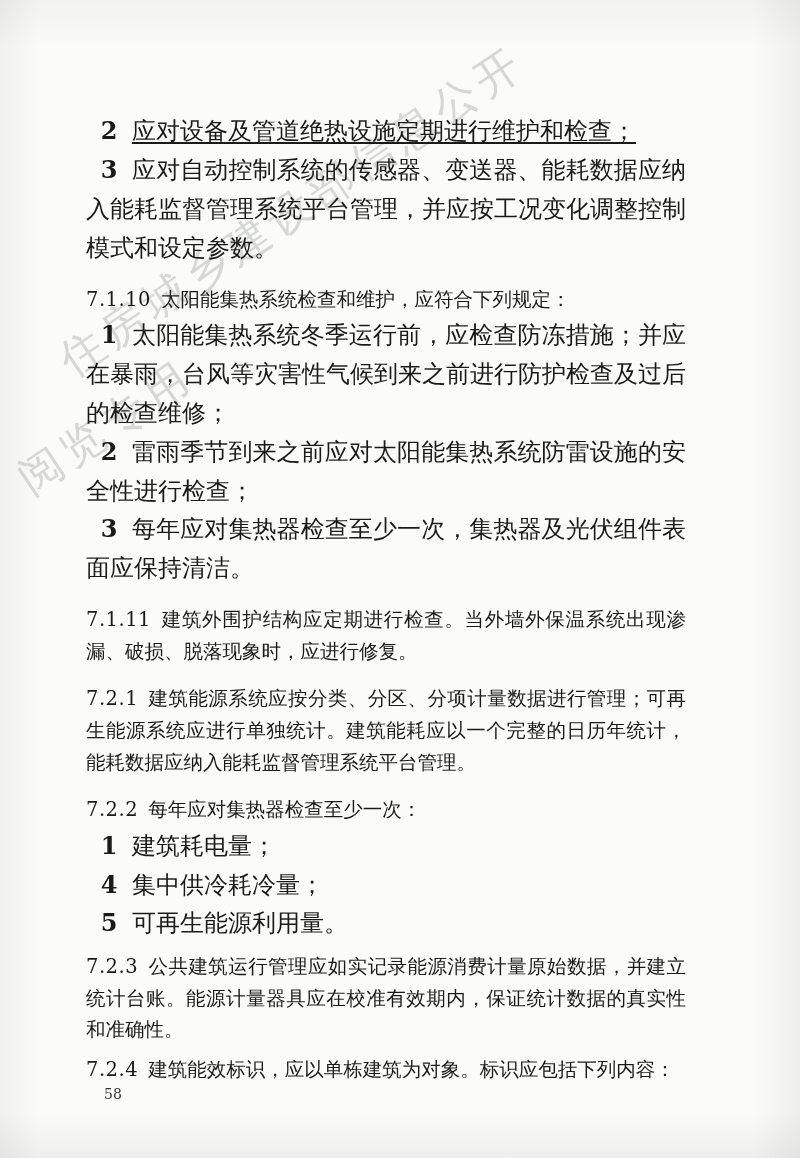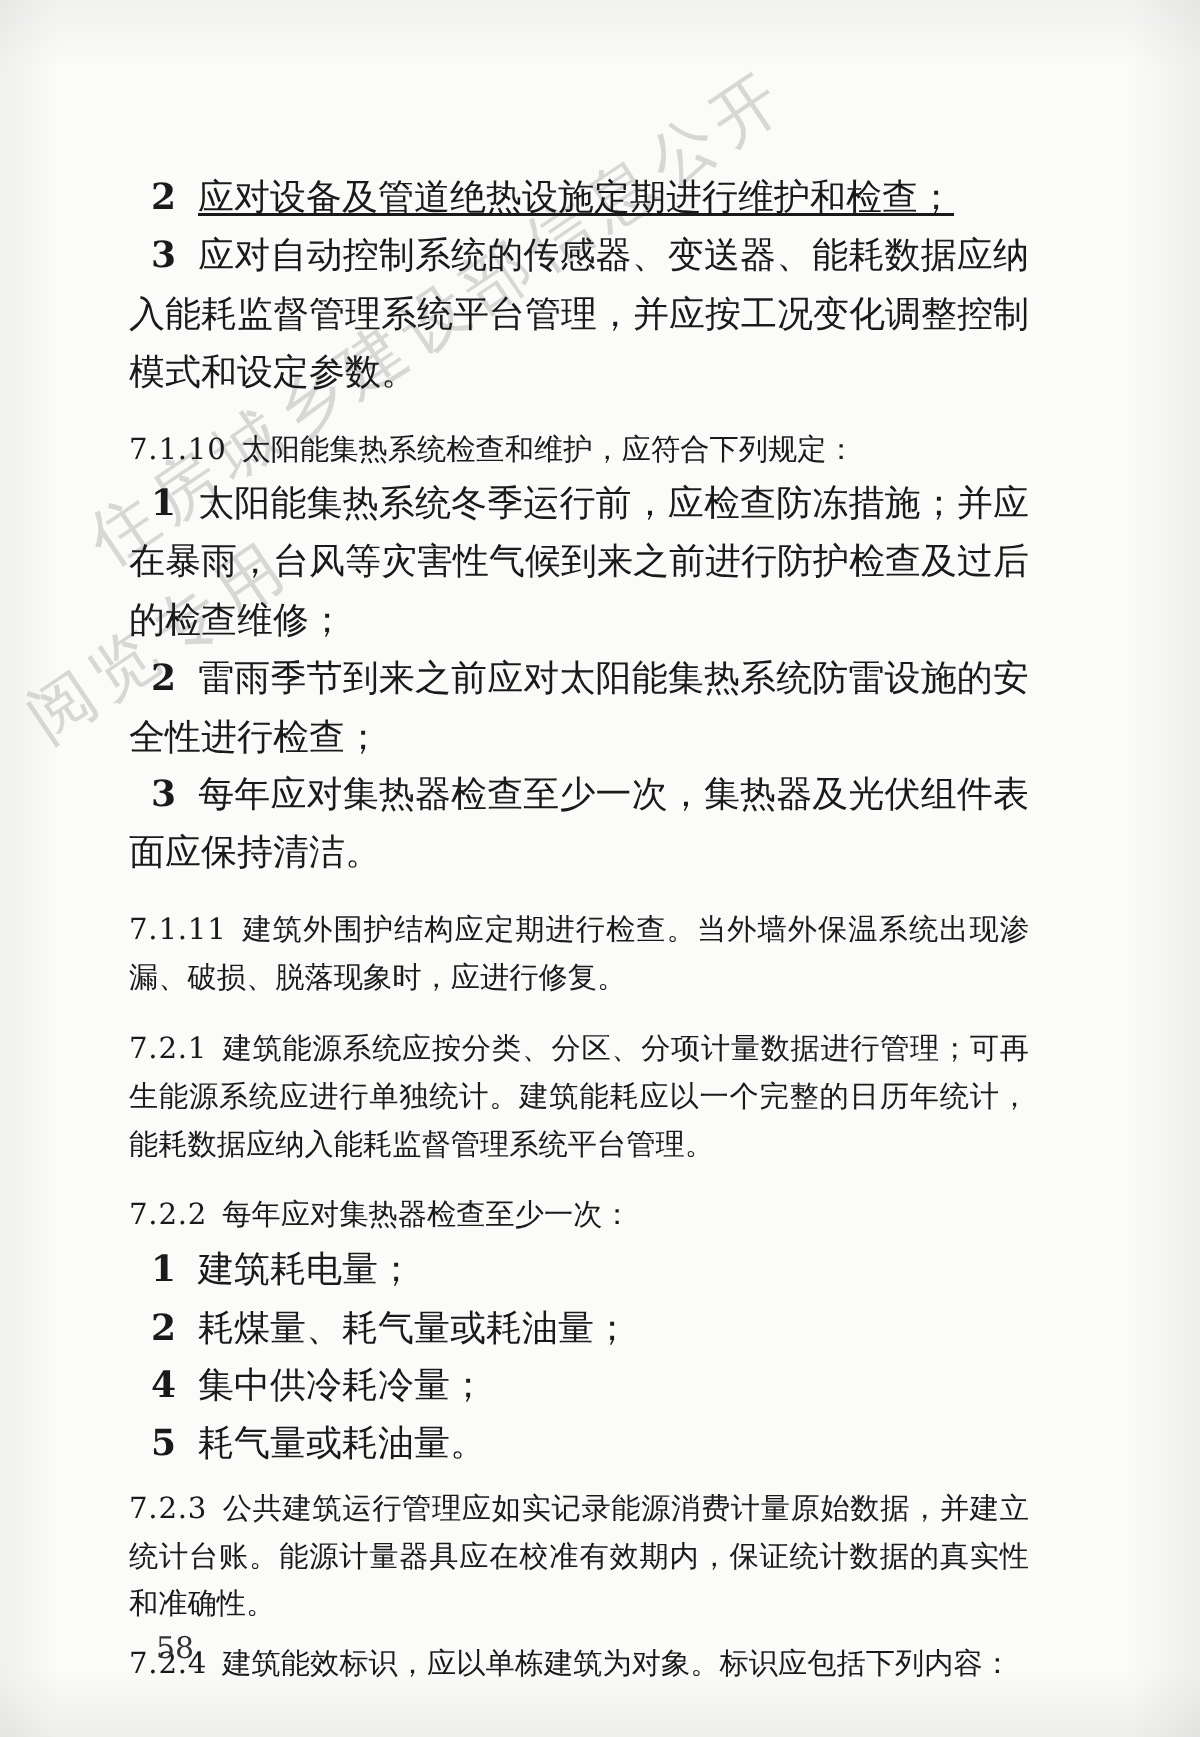--- a/index.html
+++ b/index.html
@@ -95,21 +95,21 @@
     text-align: center;
     font-size: 20px;
     font-weight: 700;
     letter-spacing: 3px;
     margin: 26px 0 20px 0;
   }
   .page-no {
     position: absolute;
     left: 104px;
     top: 1086px;
-    font-size: 20px;
+    font-size: 14px;
     color: #333;
     font-family: "DejaVu Serif", "Liberation Serif", serif;
   }
   .u { text-decoration: underline; text-underline-offset: 3px; }
 </style>
 </head>
 <body>
 
 <div class="page">
 
@@ -154,31 +154,28 @@
     </p>
 
     <p class="num-para">
       <span class="clause-no">7.2.2</span><span>每年应对集热器检查至少一次：</span>
     </p>
 
     <p class="item">
       <span class="item-no">1</span><span class="item-body">建筑耗电量；</span>
     </p>
 
-    <p class="item">
-      <span class="item-no">2</span><span class="item-body">耗煤量、耗气量或耗油量；</span>
-    </p>
 
 
     <p class="item">
       <span class="item-no">4</span><span class="item-body">集中供冷耗冷量；</span>
     </p>
 
     <p class="item">
-      <span class="item-no">5</span><span class="item-body">耗气量或耗油量。</span>
+      <span class="item-no">5</span><span class="item-body">可再生能源利用量。</span>
     </p>
 
     <p class="num-para" style="margin-top:8px;">
       <span class="clause-no">7.2.3</span><span>公共建筑运行管理应如实记录能源消费计量原始数据，并建立统计台账。能源计量器具应在校准有效期内，保证统计数据的真实性和准确性。</span>
     </p>
 
     <p class="num-para" style="margin-top:8px;">
       <span class="clause-no">7.2.4</span><span>建筑能效标识，应以单栋建筑为对象。标识应包括下列内容：</span>
     </p>
 

